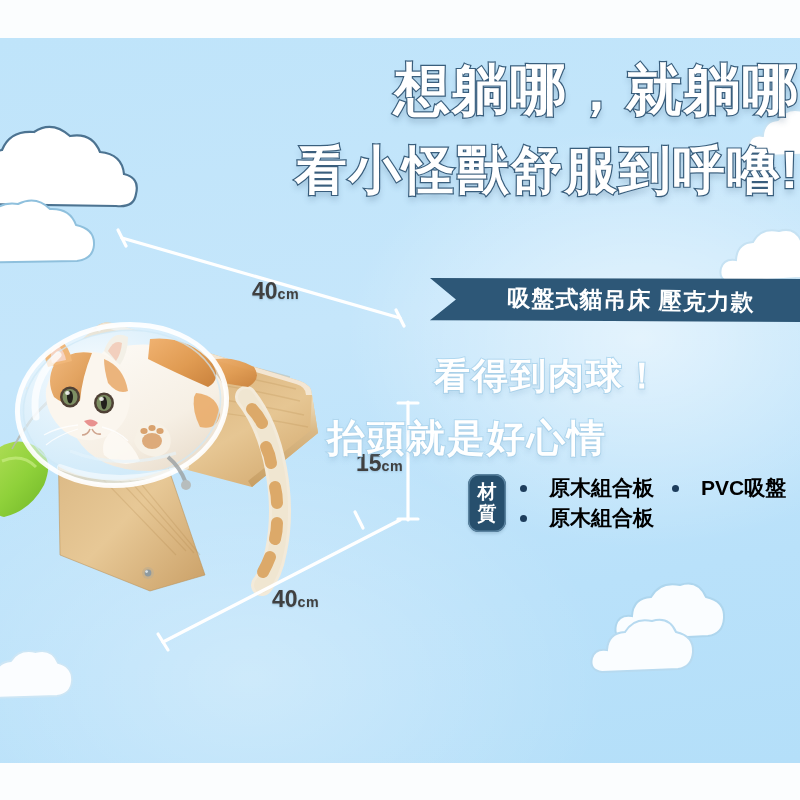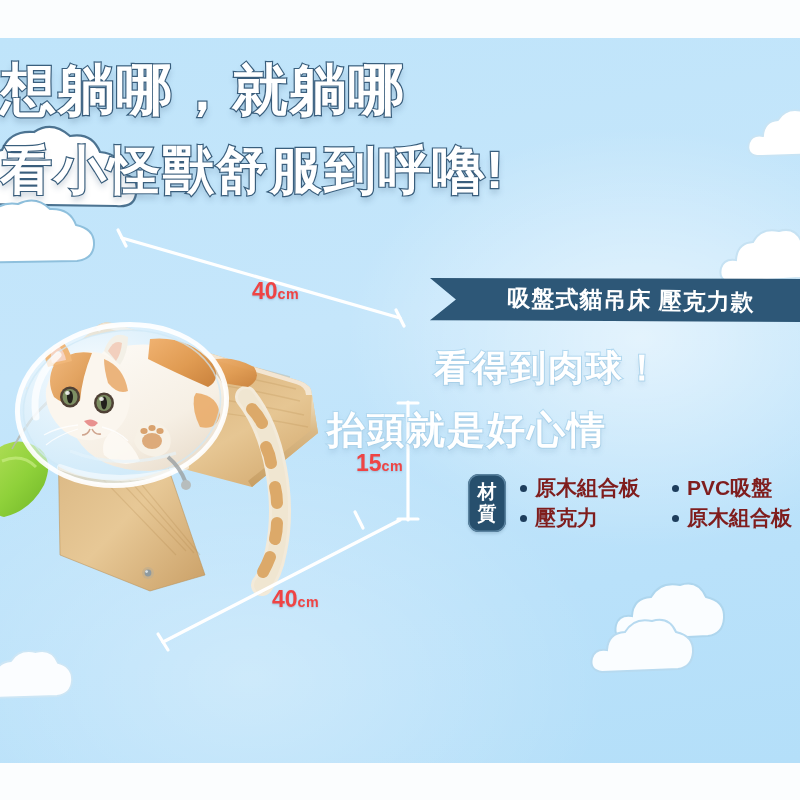--- a/index.html
+++ b/index.html
@@ -38,21 +38,21 @@
   }
 
   
   .cloud { position: absolute; }
   .cloud svg { display: block; }
 
   
   .headline {
     position: absolute;
     width: 800px;
-    text-align: left;
+    text-align: right;
     font-weight: bold;
     color: #ffffff;
     letter-spacing: 2px;
     -webkit-text-stroke: 2.4px #3a5f7d;
     paint-order: stroke fill;
     text-shadow: 0 5px 6px rgba(60,95,125,0.28);
     white-space: nowrap;
   }
   #headline-line1 { top: 58px; font-size: 56px; line-height: 64px; }
   #headline-line2 { top: 138px; font-size: 52px; line-height: 64px; }
@@ -93,20 +93,21 @@
   
   .sub-headline {
     position: absolute;
     font-weight: bold;
     color: #ffffff;
     -webkit-text-stroke: 2px #b3d9f0;
     paint-order: stroke fill;
     text-shadow: 0 4px 5px rgba(120,165,195,0.25);
     white-space: nowrap;
     letter-spacing: 2px;
+    margin-top: 8px;
   }
   #sub-line1 { top: 344px; left: 0; width: 800px; text-align: center; padding-left: 296px; box-sizing: border-box; font-size: 36px; }
   #sub-line2 { top: 405px; left: 0; width: 706px; text-align: center; padding-left: 228px; box-sizing: border-box; font-size: 38px; }
 
   
   .materials {
     position: absolute;
     left: 468px;
     top: 470px;
     width: 320px;
@@ -133,37 +134,38 @@
   .mat-grid {
     margin-left: 14px;
     display: grid;
     grid-template-columns: 152px 130px;
     grid-auto-rows: 30px;
     align-items: center;
   }
   .mat-item {
     display: flex;
     align-items: center;
-    color: #7f1d1d;
+    color: #000000;
     font-size: 21px;
     font-weight: bold;
     white-space: nowrap;
+    gap: 14px;
   }
   .mat-dot {
     width: 7px; height: 7px; border-radius: 50%;
     background: #1d3d5c;
     margin-right: 8px;
     flex: 0 0 auto;
   }
 
   
   .dim-svg { position: absolute; left: 0; top: 0; }
   .dim-label {
     position: absolute;
-    color: #ef4444;
+    color: #404040;
     font-weight: bold;
     white-space: nowrap;
     text-shadow: 0 1px 2px rgba(90,130,160,0.35);
   }
   .dim-label .unit { font-size: 0.62em; letter-spacing: 0.5px; }
   #dim-top-label { left: 252px; top: 278px; font-size: 23px; }
   #dim-right-label { left: 356px; top: 450px; font-size: 23px; }
   #dim-bottom-label { left: 272px; top: 586px; font-size: 23px; }
 
   
@@ -431,24 +433,20 @@
       <div class="mat-item">
         <span class="mat-dot"></span>
         <span>原木組合板</span>
       </div>
       <div class="mat-item">
         <span class="mat-dot"></span>
         <span>PVC吸盤</span>
       </div>
       <div class="mat-item">
         <span class="mat-dot"></span>
-        <span>壓克力</span>
-      </div>
-      <div class="mat-item">
-        <span class="mat-dot"></span>
         <span>原木組合板</span>
       </div>
     </div>
   </div>
 
   <div class="top-white"></div>
   <div class="bottom-white"></div>
 
 </div>
 

